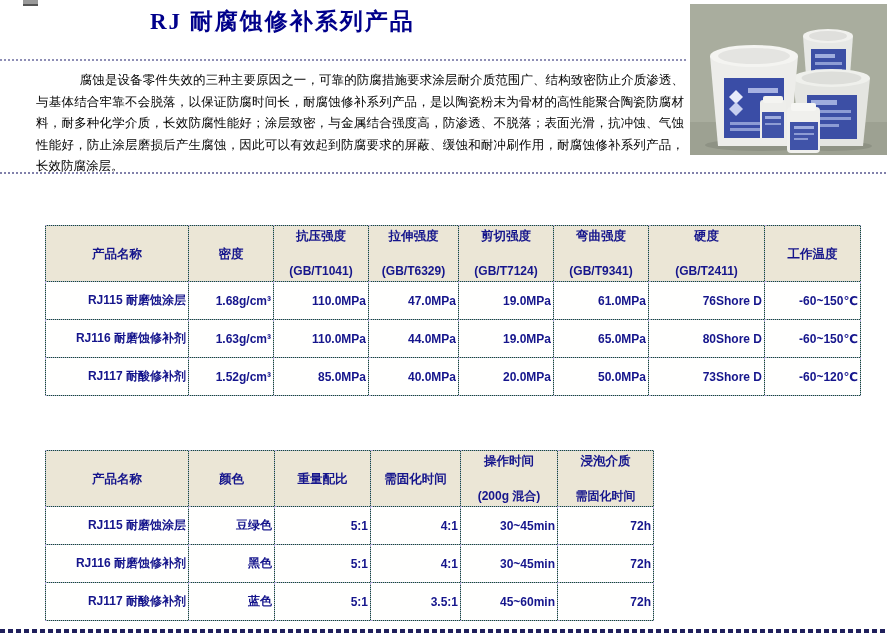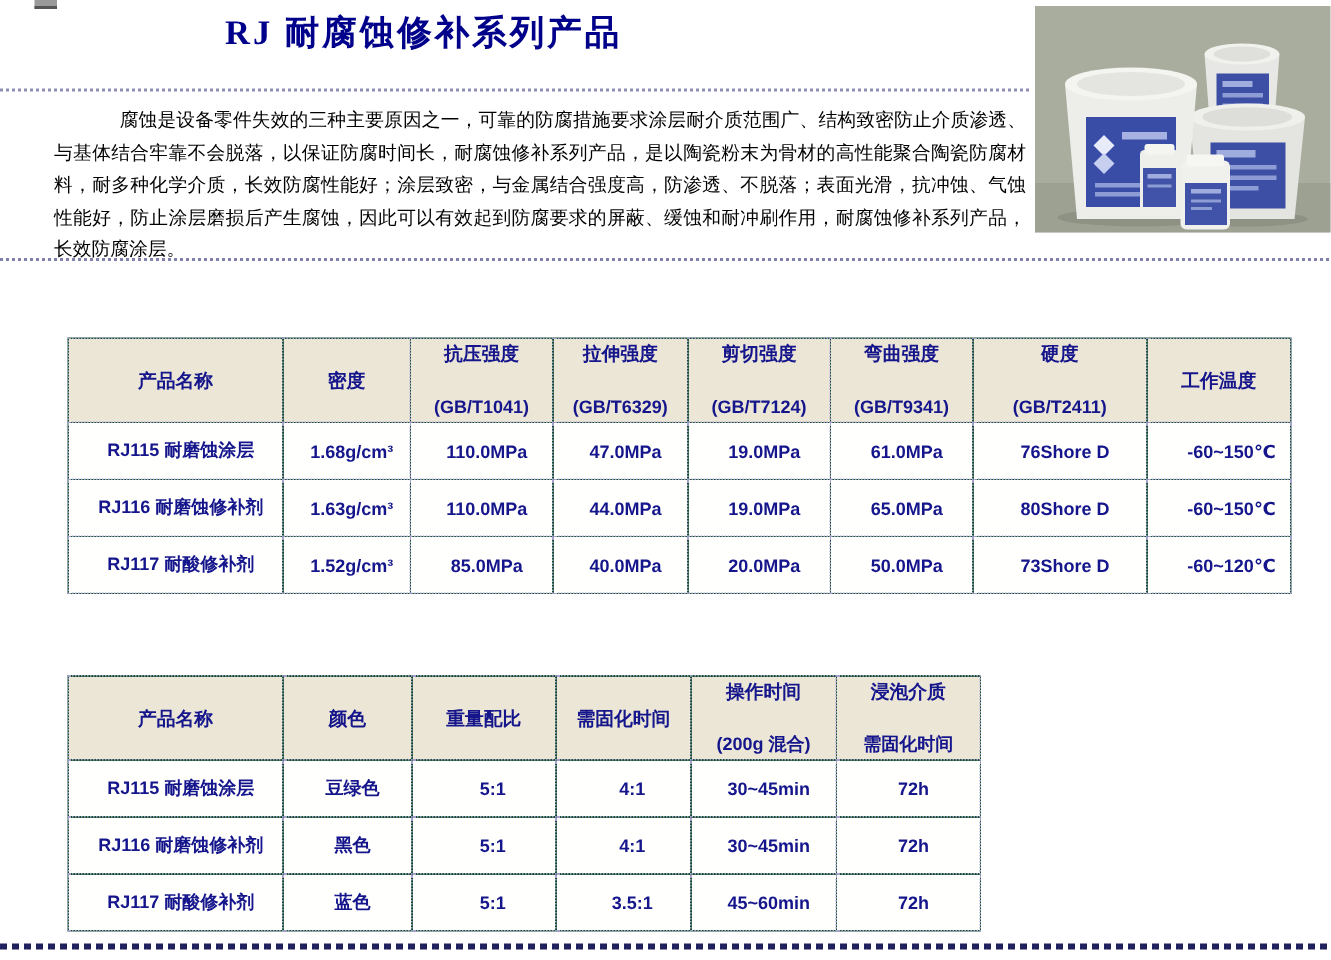--- a/index.html
+++ b/index.html
@@ -21,21 +21,21 @@
   .sec-h{position:absolute;margin:0;font-size:16px;font-weight:bold;color:#00008b;letter-spacing:1px;}
   .h1pos{left:45px;top:196px;}
   .h2pos{left:45px;top:421px;}
 
   table.t{position:absolute;border-collapse:collapse;table-layout:fixed;background:#14532d;}
   .t1{left:45px;top:225px;}
   .t2{left:45px;top:450px;}
   .t th,.t td{border:1px dotted #a6a0cf;color:#15158c;box-sizing:border-box;overflow:hidden;white-space:nowrap;}
   .t th{background:#ebe6d6;font-size:12.5px;font-weight:bold;text-align:center;padding:2px 1px;height:39px;line-height:16px;}
   .t2 th{height:41px;}
-  .t td{font-size:12px;font-weight:bold;text-align:center;padding:0 2px 0 9px;height:38px;background:#fffffe;}
+  .t td{font-size:12px;font-weight:bold;text-align:right;padding:0 2px 0 9px;height:38px;background:#fffffe;}
   .h-sub{font-size:12px;font-weight:bold;margin-top:19px;}
 
   .t1 th:nth-child(1){width:143px}.t1 th:nth-child(2){width:85px}
   .t1 th:nth-child(3){width:95px}.t1 th:nth-child(4){width:90px}
   .t1 th:nth-child(5){width:95px}.t1 th:nth-child(6){width:95px}
   .t1 th:nth-child(7){width:116px}.t1 th:nth-child(8){width:96px}
   .t1 td:nth-child(8){padding-left:19px;}
   .t2 th:nth-child(1){width:143px}.t2 th:nth-child(2){width:86px}
   .t2 th:nth-child(3){width:96px}.t2 th:nth-child(4){width:90px}
   .t2 th:nth-child(5){width:97px}.t2 th:nth-child(6){width:96px}

